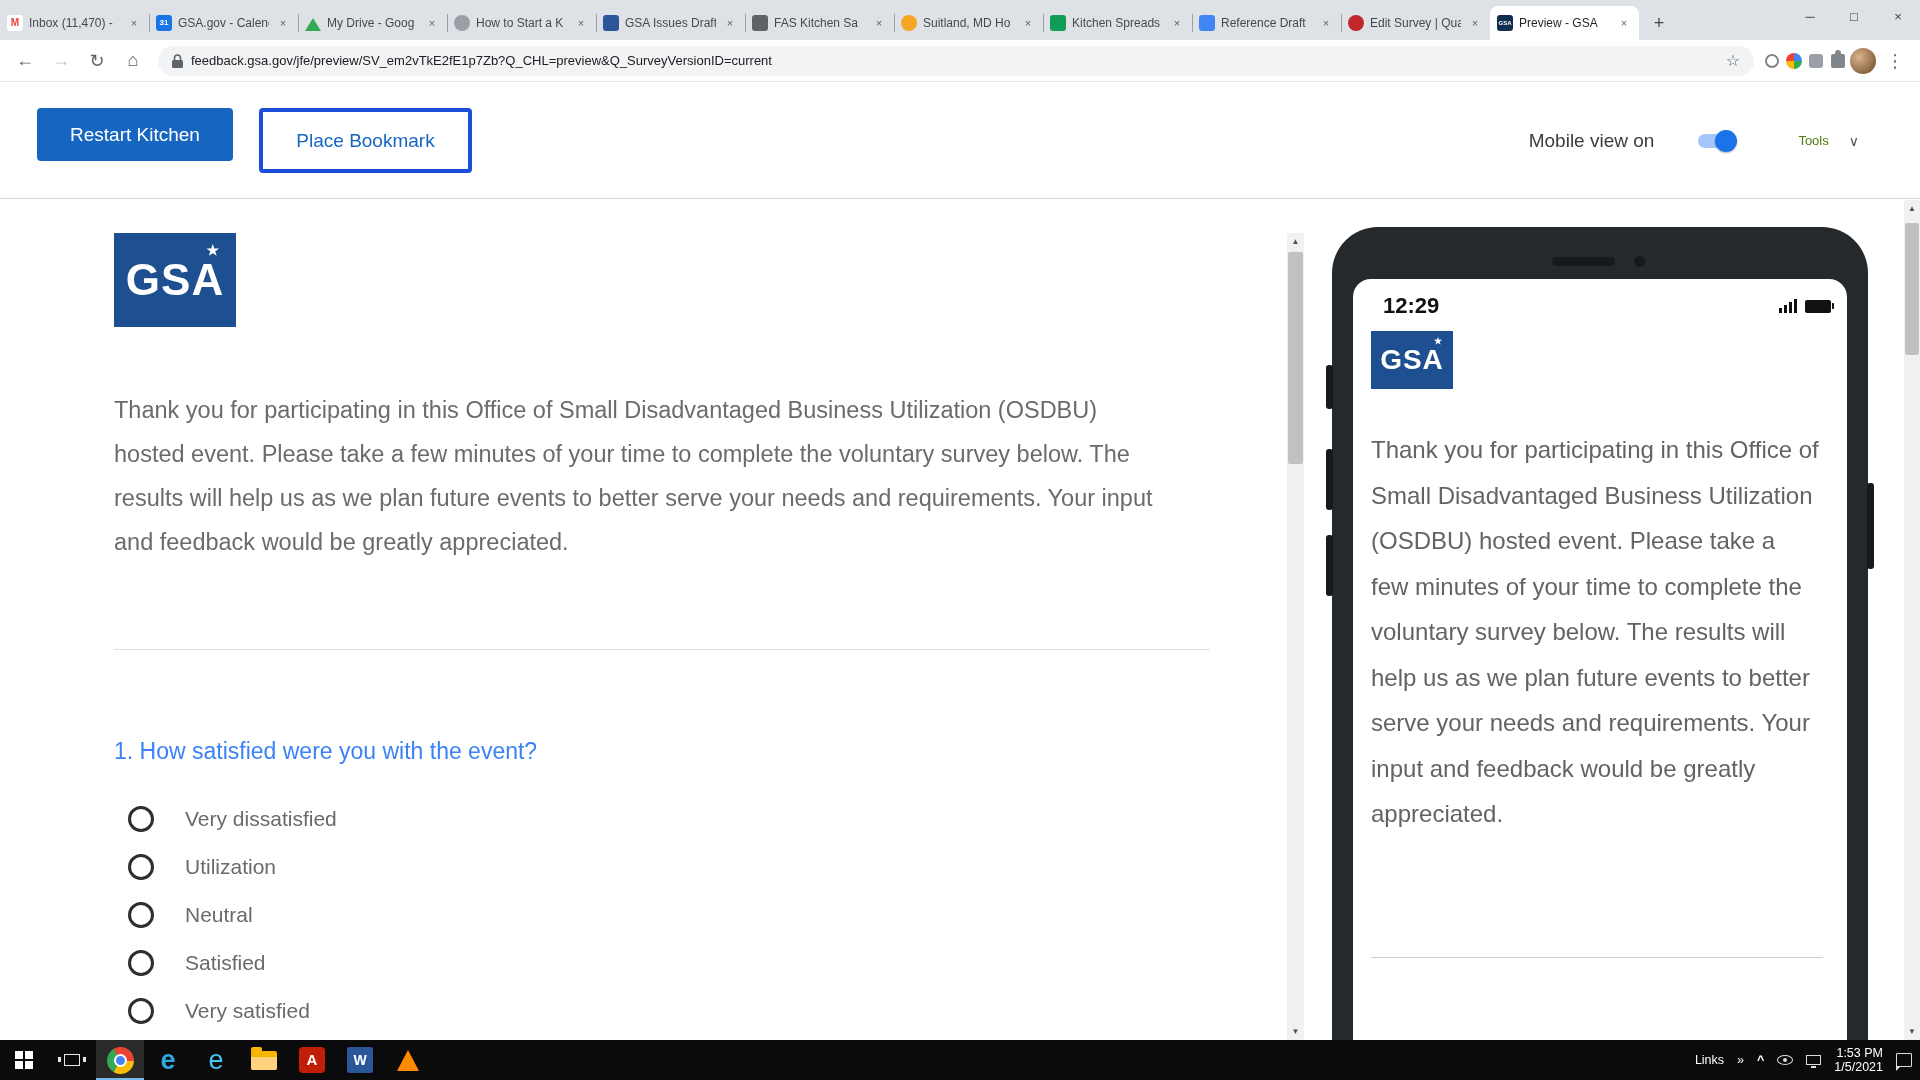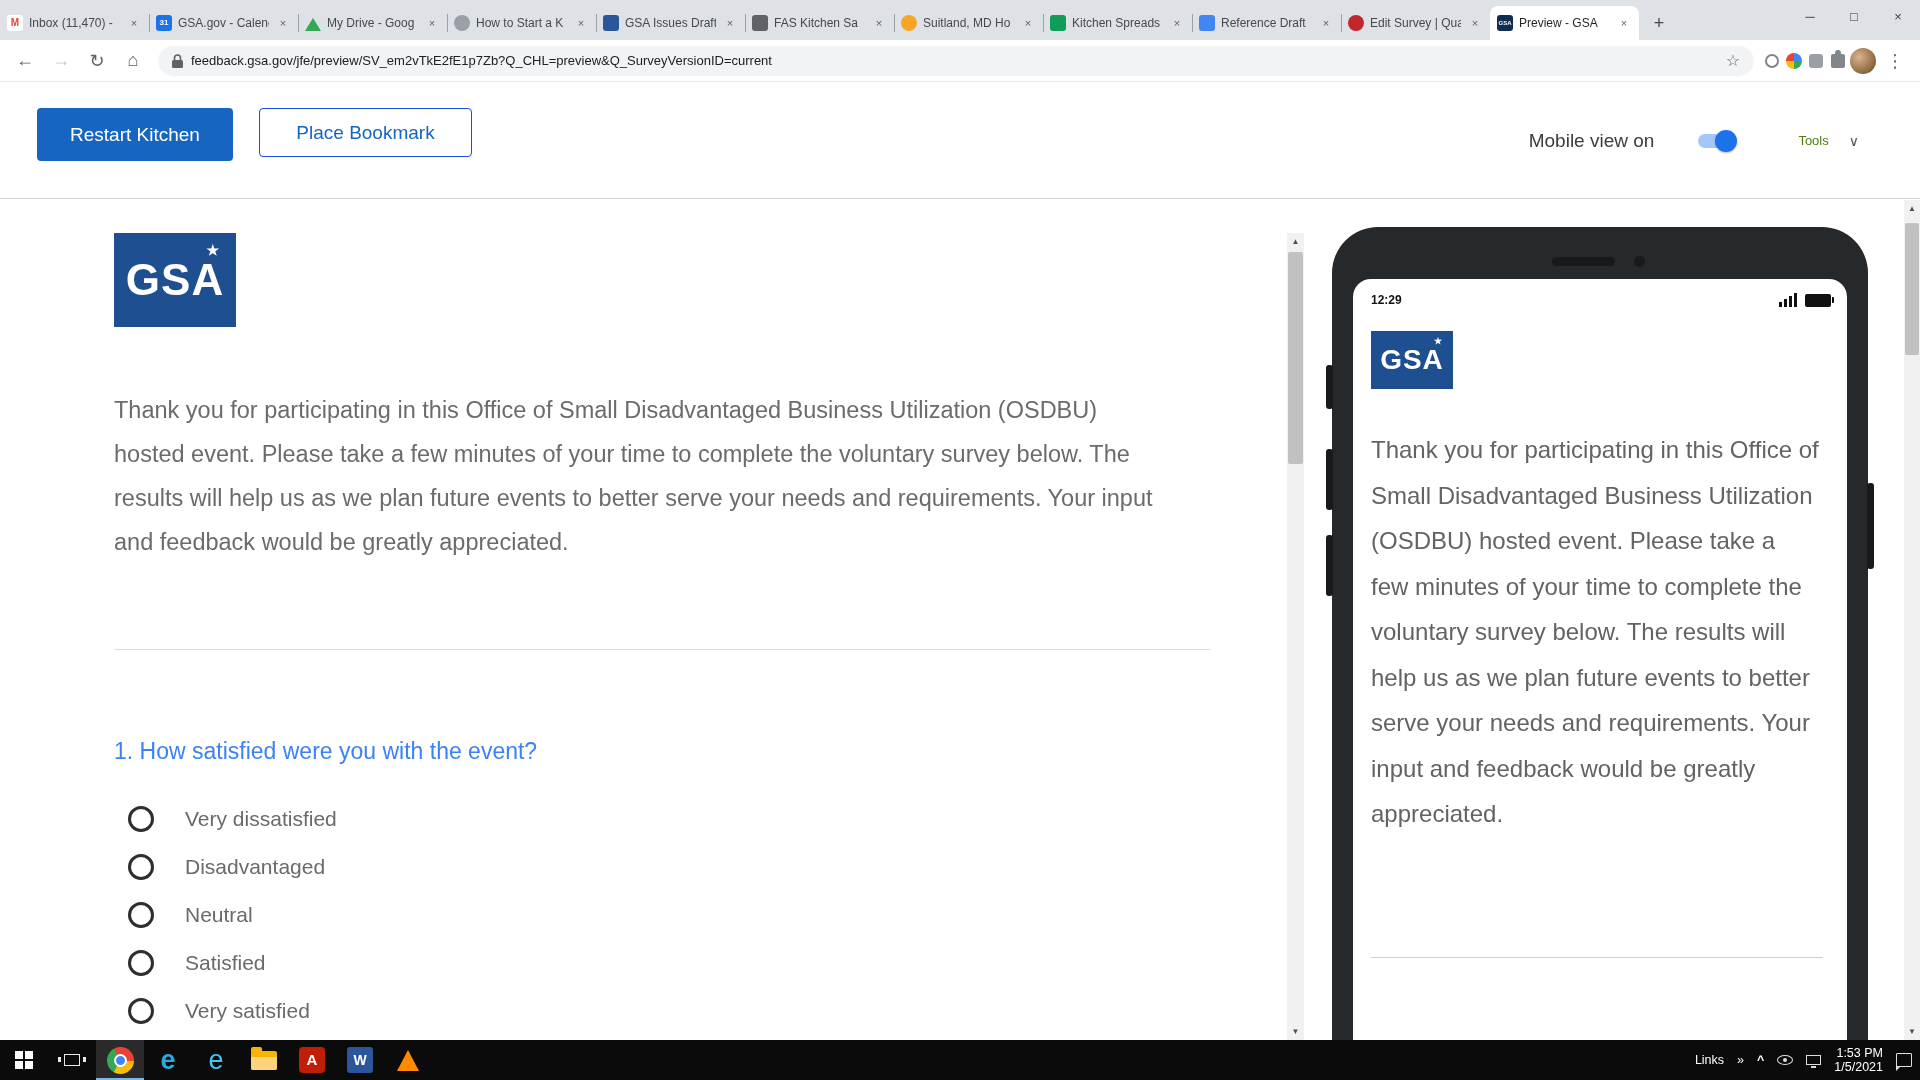--- a/index.html
+++ b/index.html
@@ -63,22 +63,22 @@
               background:#80868b; border-radius:50%; }
   #avatar { width:26px; height:26px; border-radius:50%; flex:none;
             background:radial-gradient(circle at 35% 35%, #d9b38c, #8a6642 70%, #4c3520); }
 
   
   #preview-header { position:absolute; top:83px; left:0; width:1920px; height:116px;
                     background:#fff; border-bottom:1px solid #d8d8d8; }
   .btn-primary { position:absolute; left:37px; top:25px; height:53px; min-width:196px;
                  background:#1666C1; color:#fff; border:none; border-radius:4px;
                  font-size:19px; font-family:inherit; padding:0 22px; }
-  .btn-secondary { position:absolute; left:259px; top:25px; height:49px; min-width:213px;
-                 background:#fff; color:#1666C1; border:1px solid #1d4ed8; border-radius:4px;
+  .btn-secondary { position:absolute; left:259px; top:25px; height:65px; min-width:213px;
+                 background:#fff; color:#1666C1; border:4px solid #1d4ed8; border-radius:4px;
                  font-size:19px; font-family:inherit; padding:0 22px; }
   #header-right { position:absolute; right:61px; top:0; height:100%; display:flex;
                   align-items:center; }
   #mobile-view-label { font-size:19px; color:#3c3c3c; margin-right:44px; }
   #mobile-toggle { width:36px; height:14px; background:#a5c6fa; border-radius:7px;
                    position:relative; margin-right:64px; }
   #mobile-toggle .knob { position:absolute; right:-3px; top:-4px; width:22px; height:22px;
                    border-radius:50%; background:#1a73e8; box-shadow:0 1px 2px rgba(0,0,0,.3); }
   #tools-label { font-size:13px; color:#4d7c0f; }
   #tools-chevron { font-size:14px; color:#555; margin-left:20px; }
@@ -119,21 +119,21 @@
   #phone .sb3 { left:-6px; top:308px; height:61px; }
   #phone .sb4 { right:-6px; top:256px; height:86px; }
   #speaker { position:absolute; left:220px; top:30px; width:63px; height:9px;
              background:#17191b; border-radius:5px; }
   #camera  { position:absolute; left:302px; top:29px; width:11px; height:11px;
              background:#17191b; border-radius:50%; }
   #phone-screen { position:absolute; left:21px; top:52px; width:494px; height:761px;
                   background:#fff; border-radius:18px 18px 0 0; overflow:hidden; }
   #p-status { position:absolute; left:0; top:0; width:100%; padding:14px 16px 0 18px;
               display:flex; justify-content:space-between; align-items:center; }
-  #p-time { font-size:12px; font-weight:bold; color:#111; }
+  #p-time { font-size:22px; font-weight:bold; color:#111;margin-left:12px; }
   #p-status-icons { display:flex; align-items:center; gap:8px; }
   .signal { display:flex; align-items:flex-end; gap:2px; }
   .signal span { width:3px; background:#111; display:block; }
   .battery { width:26px; height:13px; background:#111; border-radius:2px; position:relative; }
   .battery::after { content:""; position:absolute; right:-3px; top:3.5px; width:2.5px;
               height:6px; background:#111; border-radius:0 1px 1px 0; }
   #p-logo { position:absolute; left:18px; top:52px; width:82px; height:58px; font-size:28px; }
   #p-logo .gsa-star { font-size:9px; top:5px; right:10px; }
   #p-intro { position:absolute; left:18px; top:148px; width:448px; font-size:24px;
              line-height:45.5px; color:#636363; }
@@ -300,21 +300,21 @@
   <div id="d-intro">Thank you for participating in this Office of Small Disadvantaged Business Utilization (OSDBU) hosted event.  Please take a few minutes of your time to complete the voluntary survey below. The results will help us as we plan future events to better serve your needs and requirements.  Your input and feedback would be greatly appreciated.</div>
   <div id="d-divider"></div>
   <div id="d-question">1.  How satisfied were you with the event?</div>
   <div id="d-options">
     <div class="option-row">
       <span class="radio"></span>
       <span class="option-label">Very dissatisfied</span>
     </div>
     <div class="option-row">
       <span class="radio"></span>
-      <span class="option-label">Disadvantaged</span>
+      <span class="option-label">Utilization</span>
     </div>
     <div class="option-row">
       <span class="radio"></span>
       <span class="option-label">Neutral</span>
     </div>
     <div class="option-row">
       <span class="radio"></span>
       <span class="option-label">Satisfied</span>
     </div>
     <div class="option-row">

